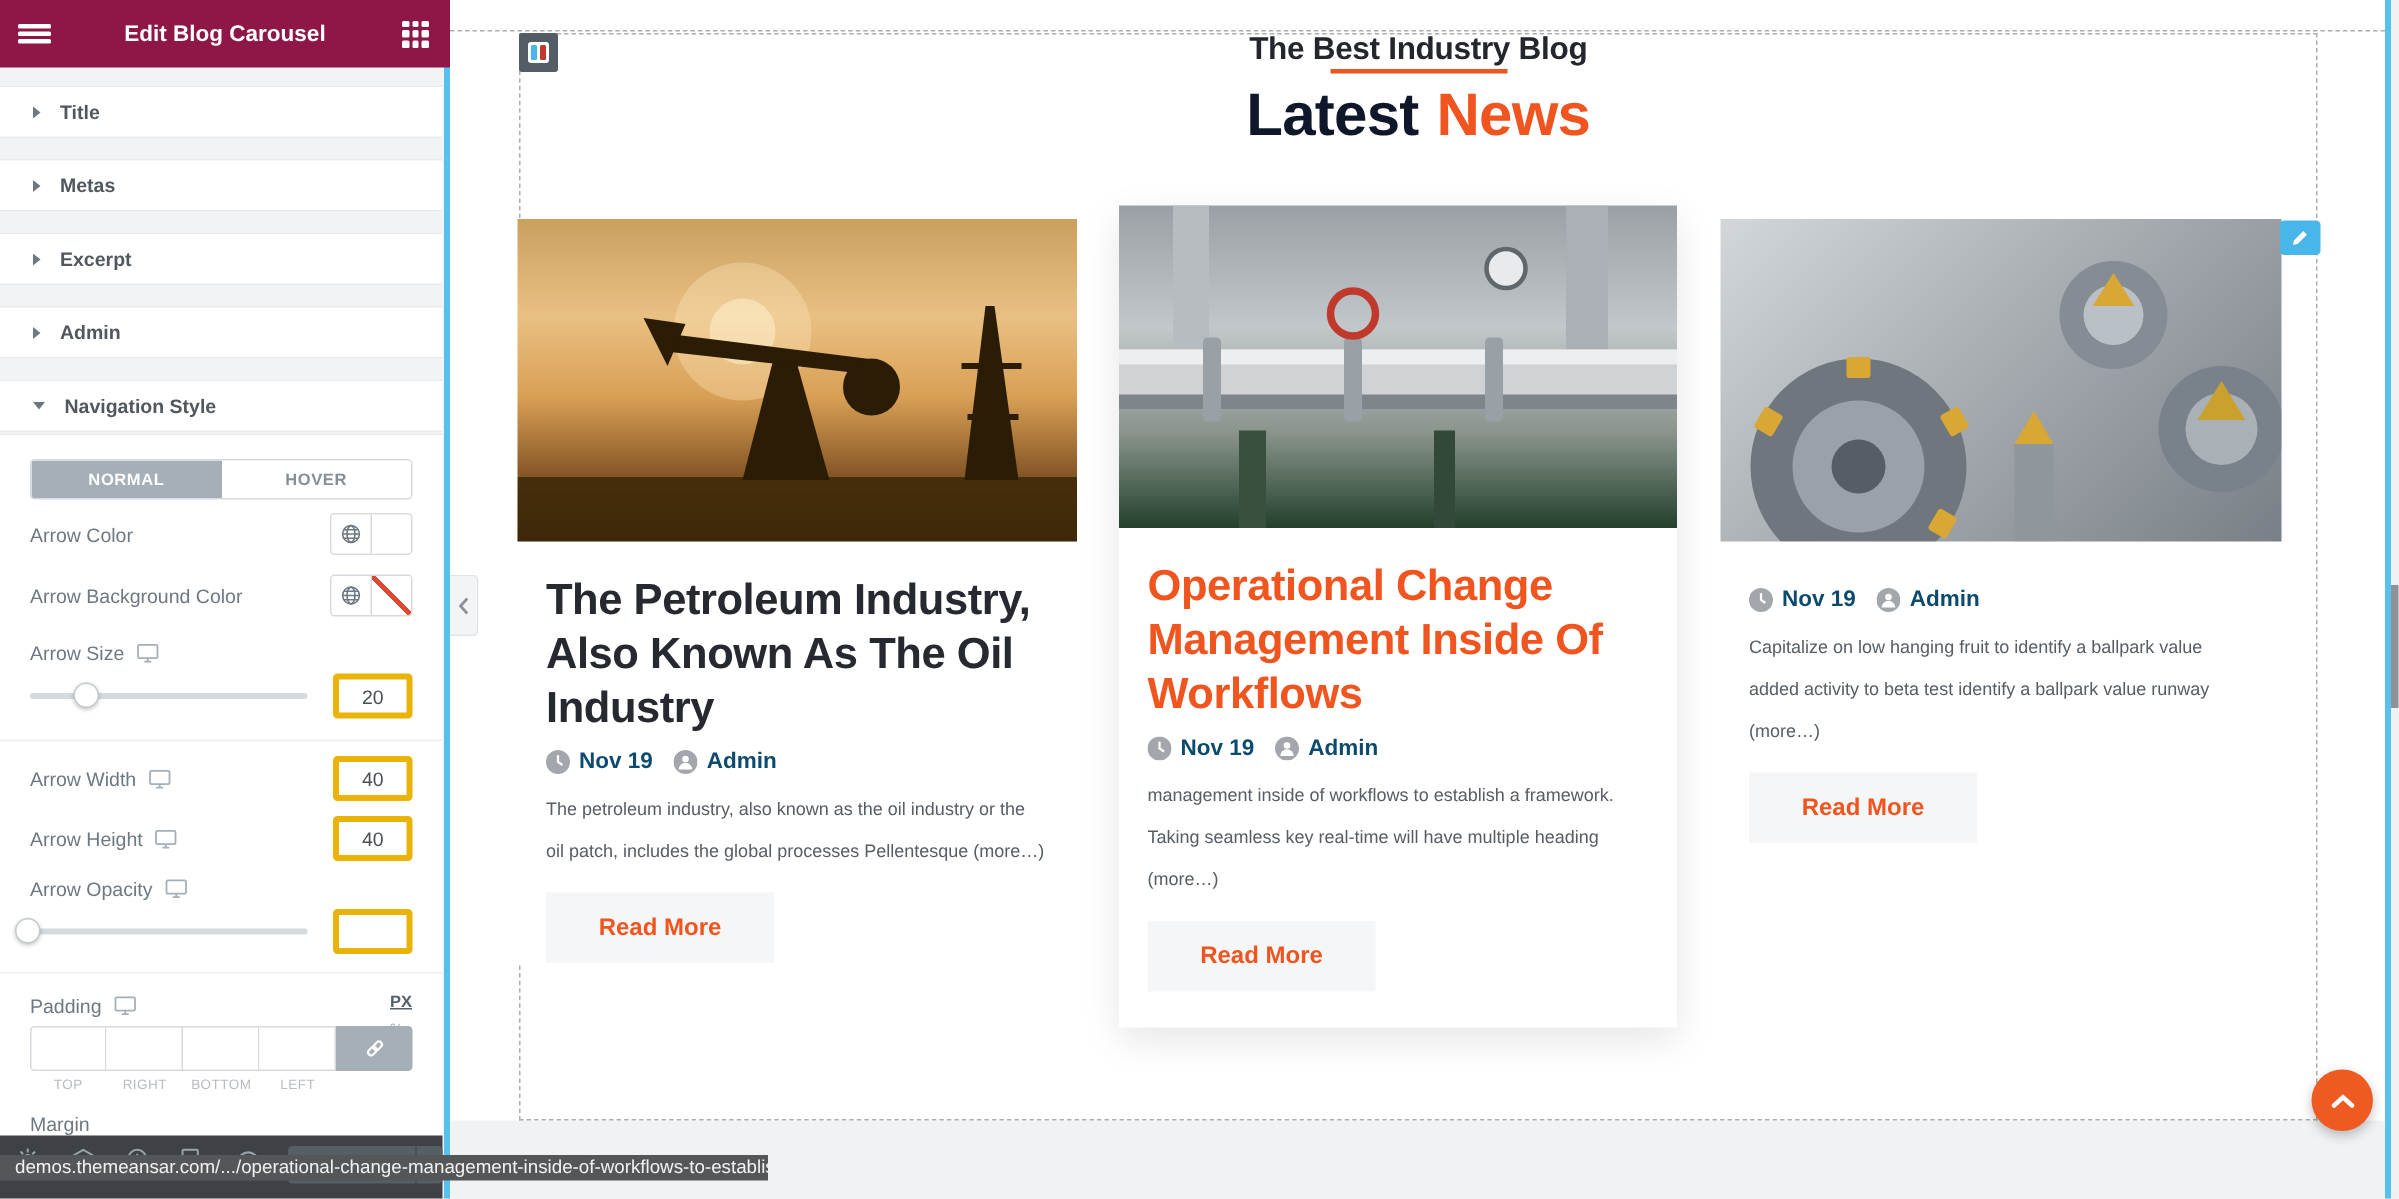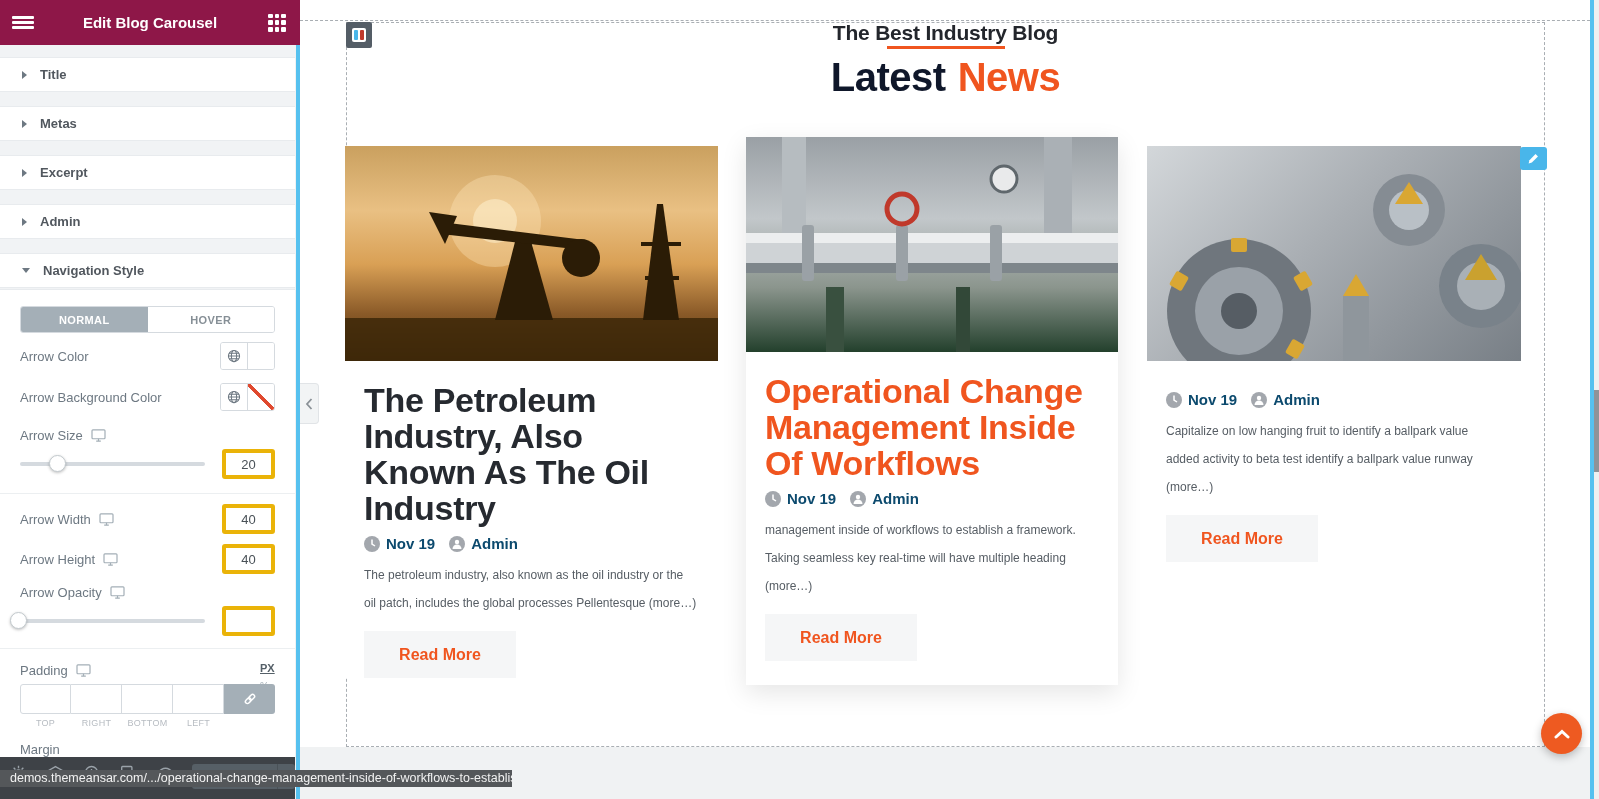--- a/index.html
+++ b/index.html
@@ -79,21 +79,21 @@
   .big-title .t-accent { color:#f0551f; }
 
   .card { position:absolute; top:146px; width:373px; background:#fff; }
   .card.lifted { transform:translateY(-9px); box-shadow:0 8px 24px rgba(0,0,0,.10); padding-bottom:24px; }
   .card-img { width:100%; height:215px; position:relative; overflow:hidden; }
   .card-img svg { position:absolute; inset:0; }
   .img-oil { background:linear-gradient(180deg,#caa05f 0%,#e9c083 30%,#d9a055 55%,#8a5a28 78%,#4a300f 100%); }
   .img-pipes { background:linear-gradient(180deg,#9aa0a5 0%,#c2c7ca 38%,#8b958d 70%,#23402c 100%); }
   .img-mill { background:linear-gradient(135deg,#d3d7da 0%,#a9aeb3 45%,#787f86 100%); }
   .card-body { padding:21px 20px 0 19px; }
-  .card-title { font-size:34px; line-height:36px; font-weight:bold; color:#262a30; letter-spacing:-0.3px; cursor:pointer; }
+  .card-title { font-size:29px; line-height:36px; font-weight:bold; color:#262a30; letter-spacing:-0.3px; cursor:pointer; }
   .card.lifted .card-title { color:#f0551f; }
   .card-meta { margin-top:9px; display:flex; align-items:center; gap:14px; color:#0c4a6e; font-size:15px; font-weight:bold; }
   .meta-item { display:flex; align-items:center; gap:6px; }
   .card-excerpt { margin-top:9px; font-size:12px; line-height:28px; color:#565d64; }
   .read-more { margin-top:14px; width:152px; height:47px; background:#f5f6f7; border:none; color:#f0551f; font-size:16px; font-weight:bold; font-family:"Liberation Sans",sans-serif; cursor:pointer; }
 
   .scroll-top { position:absolute; left:1246px; top:713px; width:41px; height:41px; border-radius:50%; background:#ee5a21; box-shadow:0 3px 8px rgba(0,0,0,.25); display:flex; align-items:center; justify-content:center; cursor:pointer; z-index:40; }
 </style>
 </head>
 <body>

